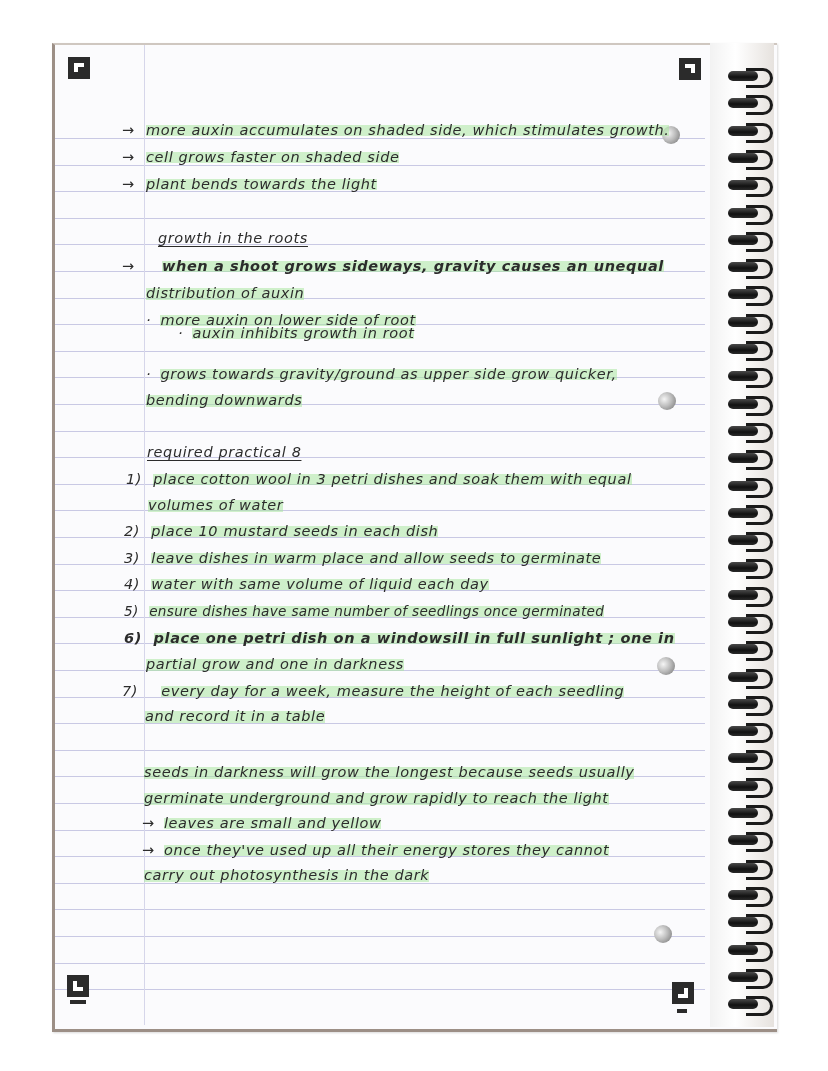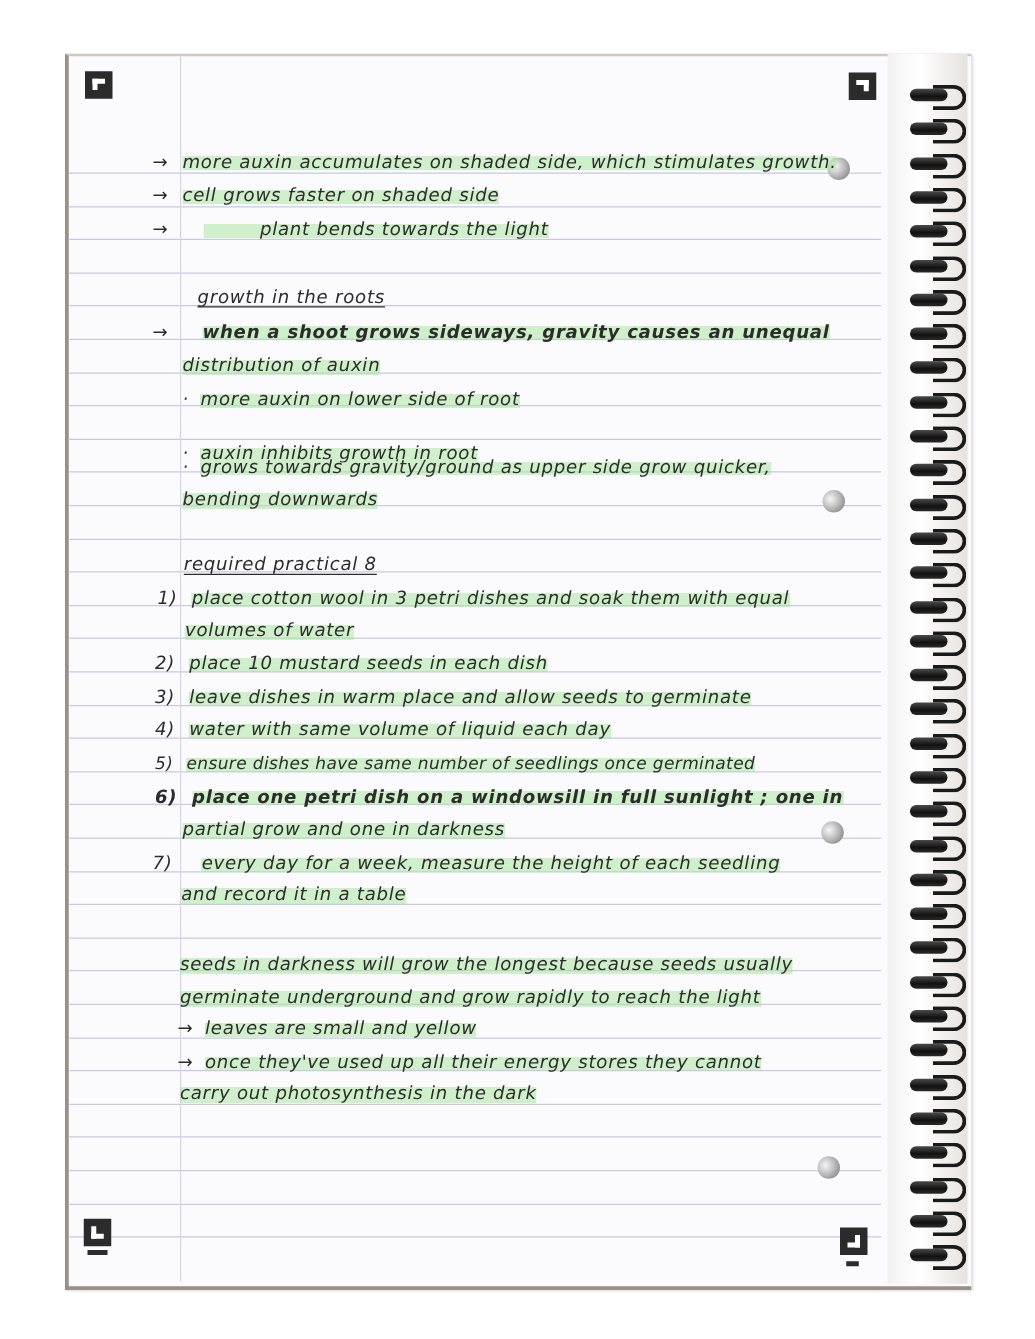--- a/index.html
+++ b/index.html
@@ -229,36 +229,36 @@
   <div class="line" style="left:122px;top:121px;">
     <span>→</span>
     <span class="hl" style="margin-left:6px;">more auxin accumulates on shaded side, which stimulates growth.</span>
   </div>
   <div class="line" style="left:122px;top:148px;">
     <span>→</span>
     <span class="hl" style="margin-left:6px;">cell grows faster on shaded side</span>
   </div>
   <div class="line" style="left:122px;top:175px;">
     <span>→</span>
-    <span class="hl" style="margin-left:23px;padding-left:45px;">plant bends towards the light</span>
+    <span class="hl" style="margin-left:6px;">plant bends towards the light</span>
   </div>
 </div>
 
 <div>
   <div class="line u" style="left:158px;top:229px;">growth in the roots</div>
   <div class="line" style="left:122px;top:257px;">
     <span>→</span>
     <span class="hl" style="margin-left:22px;font-weight:bold;">when a shoot grows sideways, gravity causes an unequal</span>
   </div>
   <div class="line hl" style="left:146px;top:284px;">distribution of auxin</div>
   <div class="line" style="left:146px;top:311px;">
     <span>·</span>
     <span class="hl" style="margin-left:4px;">more auxin on lower side of root</span>
   </div>
-  <div class="line" style="left:146px;top:354px;">
+  <div class="line" style="left:146px;top:324px;padding-left:32px;">
     <span>·</span>
     <span class="hl" style="margin-left:4px;">auxin inhibits growth in root</span>
   </div>
   <div class="line" style="left:146px;top:365px;">
     <span>·</span>
     <span class="hl" style="margin-left:4px;">grows towards gravity/ground as upper side grow quicker,</span>
   </div>
   <div class="line hl" style="left:146px;top:391px;">bending downwards</div>
 </div>
 

